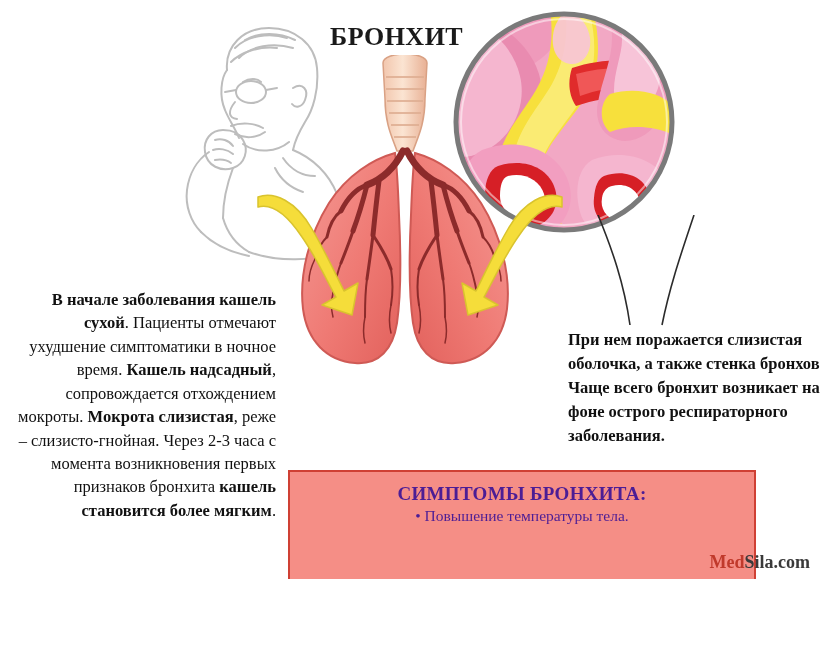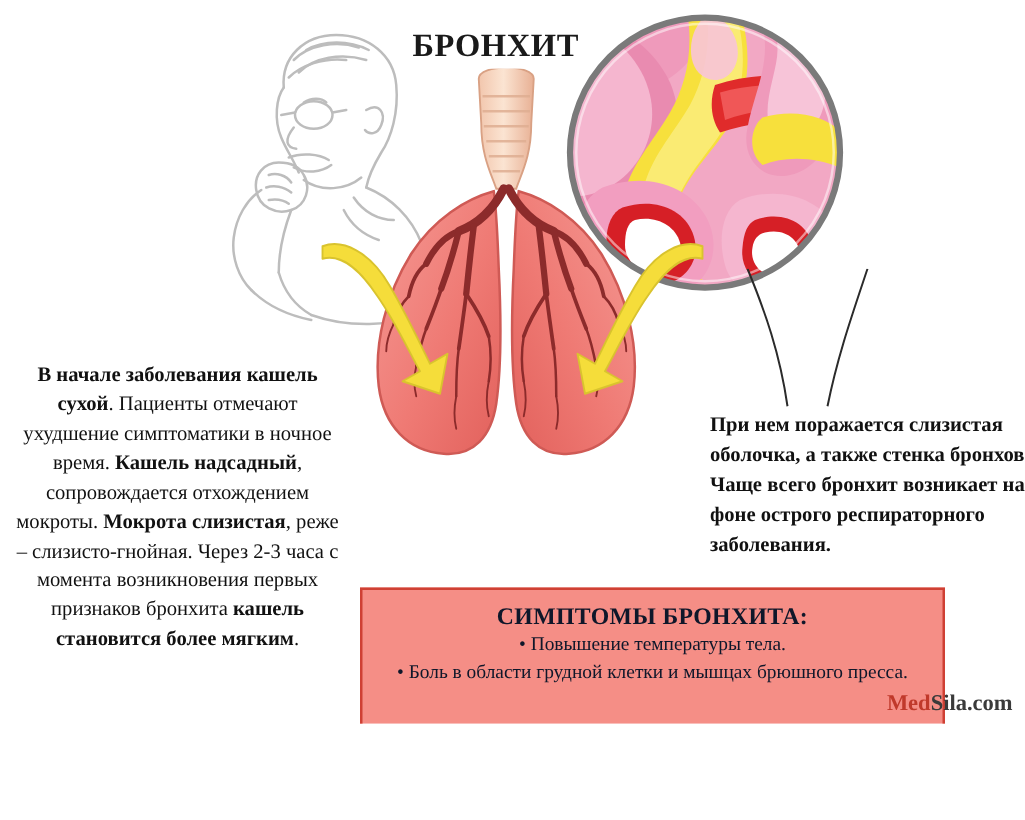--- a/index.html
+++ b/index.html
@@ -75,21 +75,21 @@
     width: 130px;
     height: 115px;
   }
 
   
   .left-text {
     position: absolute;
     left: 8px;
     top: 288px;
     width: 268px;
-    text-align: center;
+    text-align: right;
     font-family: "Liberation Serif", serif;
     font-size: 16.5px;
     line-height: 1.42;
     color: #111111;
   }
   .left-text b { font-weight: bold; }
 
   
   .right-text {
     position: absolute;
@@ -108,21 +108,21 @@
     position: absolute;
     left: 288px;
     top: 470px;
     width: 468px;
     height: 168px;
     background: #f58e86;
     border: 2px solid #cf4034;
     box-sizing: border-box;
     text-align: center;
     font-family: "Liberation Serif", serif;
-    color: #0f172a;
+    color: #4c1d95;
   }
   .symptoms-title {
     font-weight: bold;
     font-size: 19px;
     margin-top: 11px;
     letter-spacing: 0.3px;
   }
   .symptoms-list {
     font-weight: normal;
     font-size: 15.5px;
@@ -339,21 +339,20 @@
   <div class="left-text">
     <b>В начале заболевания кашель сухой</b><span>. Пациенты отмечают ухудшение симптоматики в ночное время. </span><b>Кашель надсадный</b><span>, сопровождается отхождением мокроты. </span><b>Мокрота слизистая</b><span>, реже – слизисто-гнойная. Через 2-3 часа с момента возникновения первых признаков бронхита </span><b>кашель становится более мягким</b><span>.</span>
   </div>
 
   <div class="right-text">При нем поражается слизистая оболочка, а также стенка бронхов. Чаще всего бронхит возникает на фоне острого респираторного заболевания.</div>
 
   <div class="symptoms">
     <div class="symptoms-title">СИМПТОМЫ БРОНХИТА:</div>
     <div class="symptoms-list">
       <div>• Повышение температуры тела.</div>
-      <div>• Боль в области грудной клетки и мышцах брюшного пресса.</div>
     </div>
   </div>
 
   <div class="watermark">
     <span class="accent">Med</span><span>Sila.com</span>
   </div>
 
 </div>
 
 </body></html>

